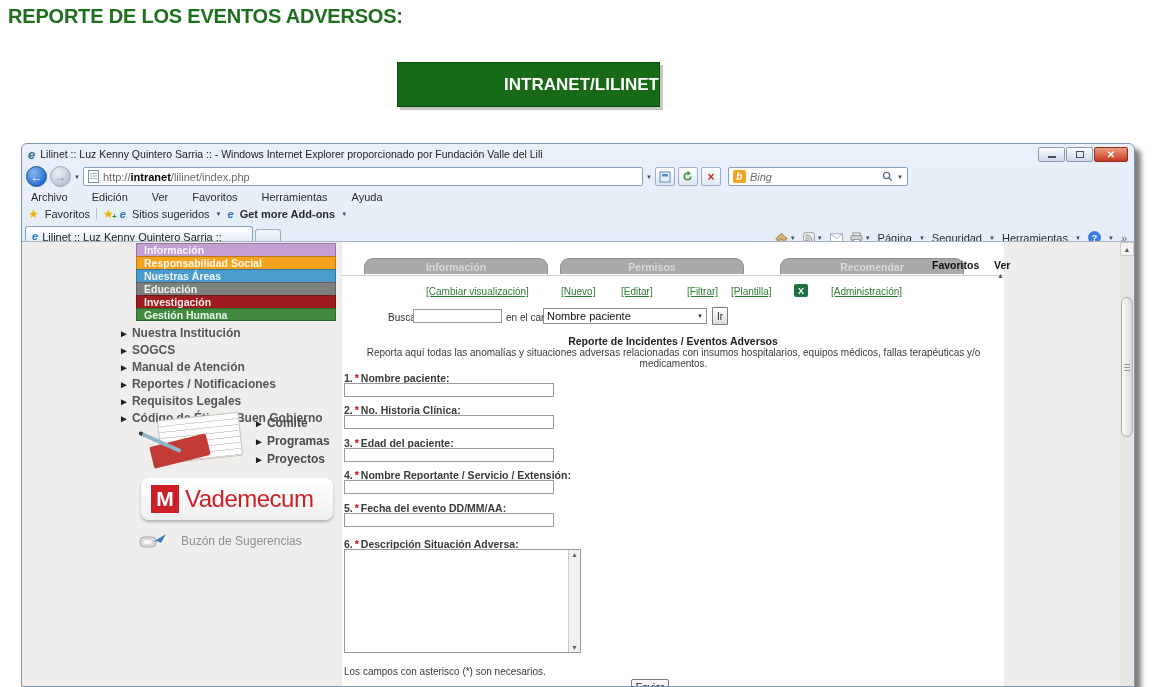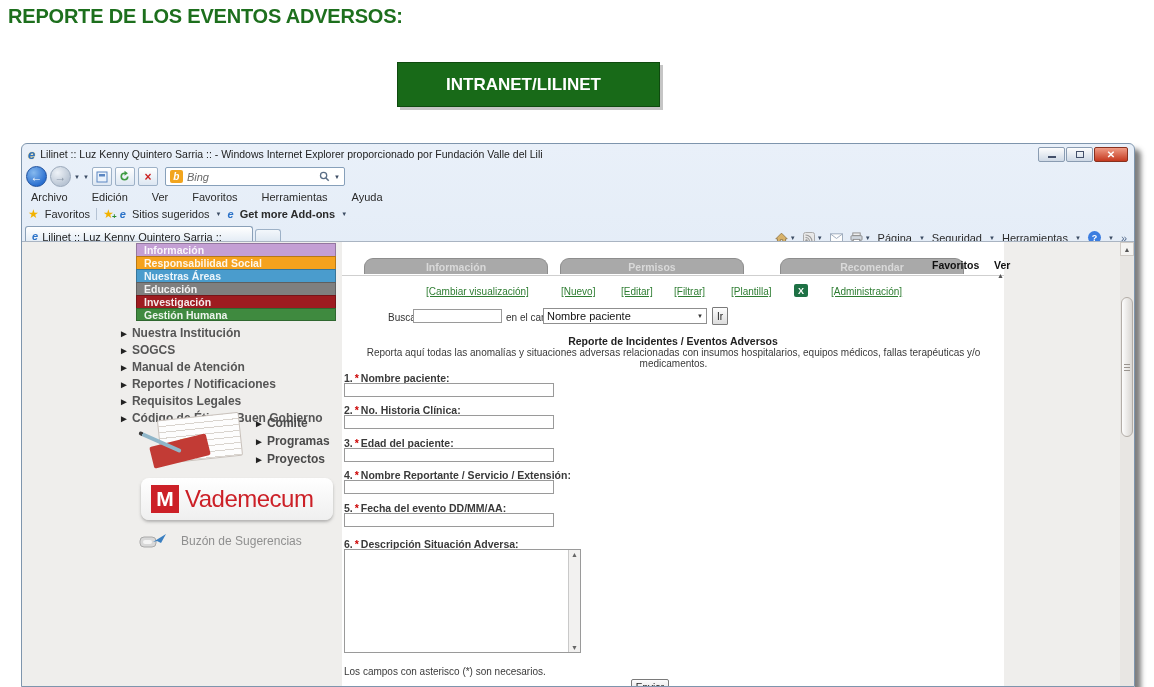--- a/index.html
+++ b/index.html
@@ -6,22 +6,22 @@
   html,body { margin:0; padding:0; width:1154px; height:687px; overflow:hidden;
               font-family:"Liberation Sans", sans-serif; background:#ffffff; }
   .stage { position:relative; width:1154px; height:687px; background:#fff; }
 
   
   .slide-title { position:absolute; left:8px; top:5px; font-size:20px; font-weight:bold;
                  color:#1d6f1d; letter-spacing:-0.2px; }
   .banner { position:absolute; left:397px; top:62px; width:263px; height:45px;
             background:#186a18; border:1px solid #0e4a0e;
             box-shadow:3px 3px 0 rgba(150,150,150,.55);
-            display:flex; align-items:center; justify-content:flex-start;
-            color:#fff; font-weight:bold; font-size:17px;padding-left:48px; }
+            display:flex; align-items:center; justify-content:flex-end;
+            color:#fff; font-weight:bold; font-size:17px; }
 
   
   .browser { position:absolute; left:21px; top:143px; width:1114px; height:544px;
              border:1px solid #7e95ad; border-radius:6px 6px 0 0;
              background:linear-gradient(#e9f0f9,#d2e0f0);
              box-shadow:6px 6px 5px rgba(95,95,95,.8); overflow:hidden; }
 
   .titlebar { height:20px; display:flex; align-items:center; padding:0 6px; gap:5px;
               font-size:10.5px; color:#1c1c1c; }
   .ie-e { color:#2b72c8; font-weight:bold; font-style:italic; font-size:13px; line-height:1;
@@ -138,21 +138,21 @@
           border:1px solid #8d8d8d; border-bottom:none; border-radius:9px 9px 0 0;
           color:#d9d9d9; font-size:10.5px; font-weight:bold; text-align:center; line-height:16px; }
   .g0 { left:22px; } .g1 { left:218px; } .g2 { left:438px; }
   .txttab { position:absolute; top:1px; font-size:10.5px; font-weight:bold; color:#111; }
   .t3 { left:590px; } .t4 { left:652px; }
   .tabs2-line { position:absolute; left:0; top:33px; width:662px; height:1px; background:#cfcfcf; }
   .panel-scroll-up { position:absolute; left:655px; top:30px; font-size:7px; color:#555; }
 
   .actions { position:absolute; left:0; top:44px; width:662px; height:14px; font-size:10px; }
   .act { position:absolute; color:#2e7d32; text-decoration:underline; white-space:nowrap; }
-  .a0{left:84px;} .a1{left:219px;} .a2{left:279px;} .a3{left:332px;} .a4{left:389px;} .a5{left:489px;}
+  .a0{left:84px;} .a1{left:219px;} .a2{left:279px;} .a3{left:345px;} .a4{left:389px;} .a5{left:489px;}
   .excel { position:absolute; left:452px; top:-2px; width:14px; height:13px; background:#1e7145;
            border-radius:2px; color:#fff; font-size:9px; font-weight:bold; display:flex;
            align-items:center; justify-content:center; }
 
   .searchrow { position:absolute; left:0; top:66px; width:662px; height:20px; font-size:10px; color:#333; }
   .s-label { position:absolute; left:46px; top:4px; }
   .s-input { position:absolute; left:71px; top:1px; width:89px; height:14px; background:#fff;
              border:1px solid #9a9a9a; }
   .s-mid { position:absolute; left:164px; top:4px; }
   .s-select { position:absolute; left:201px; top:0; width:164px; height:16px; background:#fff;
@@ -222,20 +222,29 @@
             <span class="maxbox"></span>
           </div>
         <div class="win-btn close">✕</div>
       </div>
     </div>
 
     <div class="navbar">
       <div class="nav-circle back">←</div>
       <div class="nav-circle fwd">→</div>
       <span class="tiny-dd">▼</span>
+      <div class="addr">
+        <svg width="11" height="13" viewBox="0 0 11 13">
+            <rect x="0.5" y="0.5" width="10" height="12" fill="#fff" stroke="#7a93b5"></rect>
+            <line x1="2" y1="3.5" x2="9" y2="3.5" stroke="#9db6d4"></line>
+            <line x1="2" y1="6" x2="9" y2="6" stroke="#9db6d4"></line>
+            <line x1="2" y1="8.5" x2="9" y2="8.5" stroke="#9db6d4"></line>
+          </svg>
+        <span class="url"><span>http://</span><b>intranet</b><span>/lilinet/index.php</span></span>
+      </div>
       <span class="tiny-dd">▼</span>
       <div class="sq-btn">
         <svg width="12" height="12" viewBox="0 0 12 12">
             <rect x="1" y="1" width="10" height="10" fill="#eaf2fb" stroke="#5b86c2"></rect>
             <rect x="3" y="3" width="6" height="2.5" fill="#5b86c2"></rect>
           </svg>
       </div>
       <div class="sq-btn">
         <svg width="13" height="13" viewBox="0 0 16 16">
             <path d="M8 3a5 5 0 1 0 5 5h-2a3 3 0 1 1-3-3v2.2l4.2-3.1L8 1z" fill="#3f9b42"></path>

